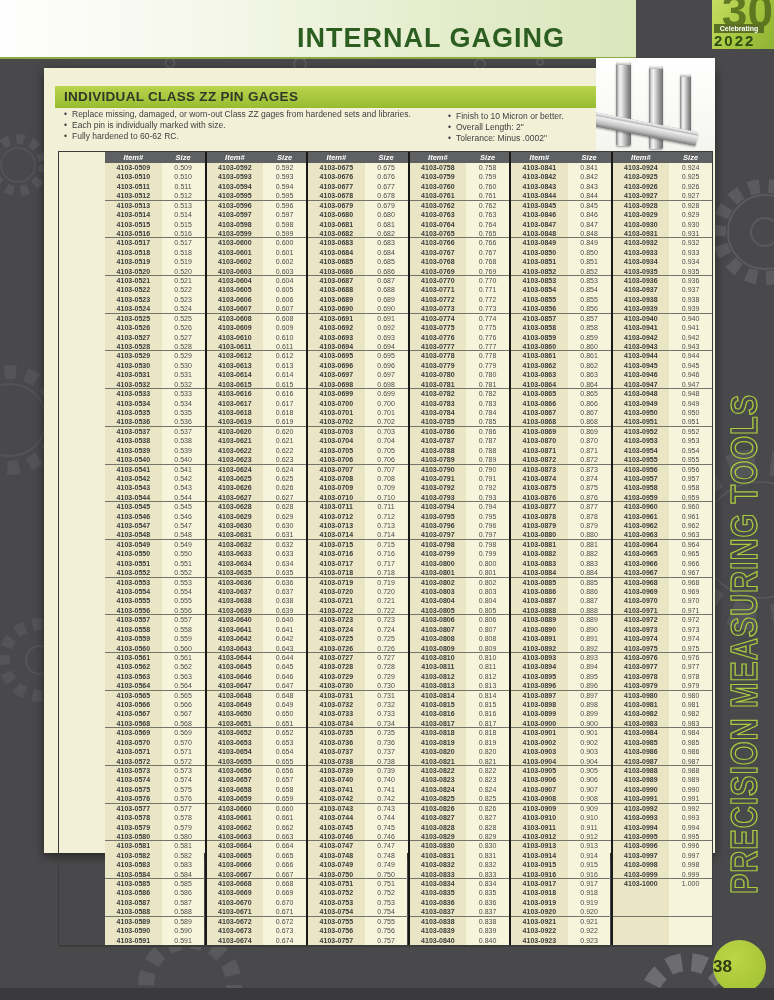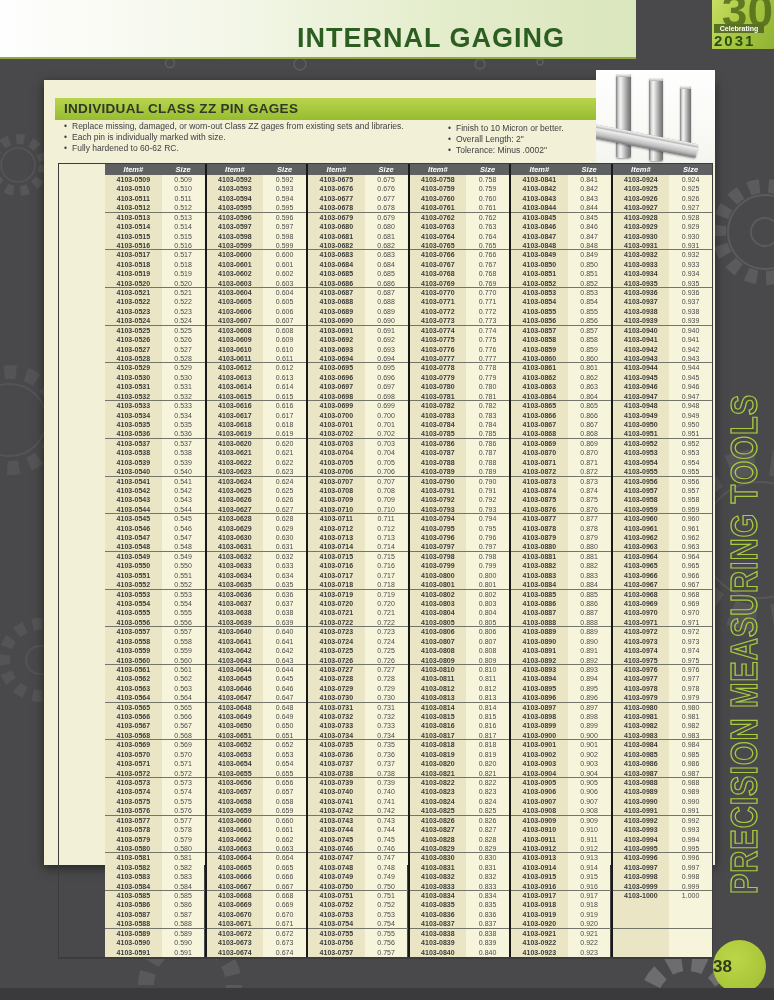--- a/index.html
+++ b/index.html
@@ -22,21 +22,21 @@
          background:linear-gradient(120deg,#c9de62 0%,#a3c43e 55%,#8fb334 100%);overflow:hidden;}
   .badge-30{position:absolute;right:1px;top:-12px;font-size:46px;font-weight:bold;
             color:#57701f;opacity:.9;line-height:1;}
   .badge-strip{position:absolute;left:2px;bottom:16px;width:50px;height:9px;background:#5a7023;
                color:#fff;font-size:7px;font-weight:bold;line-height:9px;text-align:center;}
   .badge-year{position:absolute;left:2px;bottom:0px;font-size:15px;font-weight:bold;
               color:#2c4d12;letter-spacing:2px;line-height:16px;}
 
   
   .sheet{position:absolute;left:44px;top:68px;width:671px;height:785px;background:#f3f0d8;
-         box-shadow:0 3px 10px rgba(0,0,0,.5);margin-top:12px;}
+         box-shadow:0 3px 10px rgba(0,0,0,.5);}
   .secbar{position:absolute;left:11px;top:18px;width:650px;height:22px;
           background:linear-gradient(180deg,#b9d44e,#97bc30);
           color:#31382a;font-size:13.5px;font-weight:bold;line-height:22px;
           padding-left:9px;box-sizing:border-box;letter-spacing:.3px;white-space:nowrap;}
   .bullets{position:absolute;margin:0;padding:0;list-style:none;font-size:8.5px;color:#3e3e3e;}
   .bullets li{display:flex;line-height:10.8px;white-space:nowrap;}
   .bullets .dot{width:8px;}
   .bullets.left{left:20px;top:41px;}
   .bullets.right{left:404px;top:43px;}
 
@@ -114,32 +114,32 @@
     </g>
   </svg>
 
   <div class="band">
     <div class="title">INTERNAL GAGING</div>
   </div>
 
   <div class="badge">
     <div class="badge-30">30</div>
     <div class="badge-strip">Celebrating</div>
-    <div class="badge-year">2031</div>
+    <div class="badge-year">2022</div>
   </div>
 
   <div class="sheet">
     <div class="secbar">
       <span>INDIVIDUAL CLASS ZZ PIN GAGES</span>
     </div>
 
     <ul class="bullets left">
       <li>
           <span class="dot">•</span>
-          <span>Replace missing, damaged, or worn-out Class ZZ gages from existing sets and libraries.</span>
+          <span>Replace missing, damaged, or worn-out Class ZZ gages from hardened sets and libraries.</span>
         </li>
       <li>
           <span class="dot">•</span>
           <span>Each pin is individually marked with size.</span>
         </li>
       <li>
           <span class="dot">•</span>
           <span>Fully hardened to 60-62 RC.</span>
         </li>
     </ul>

